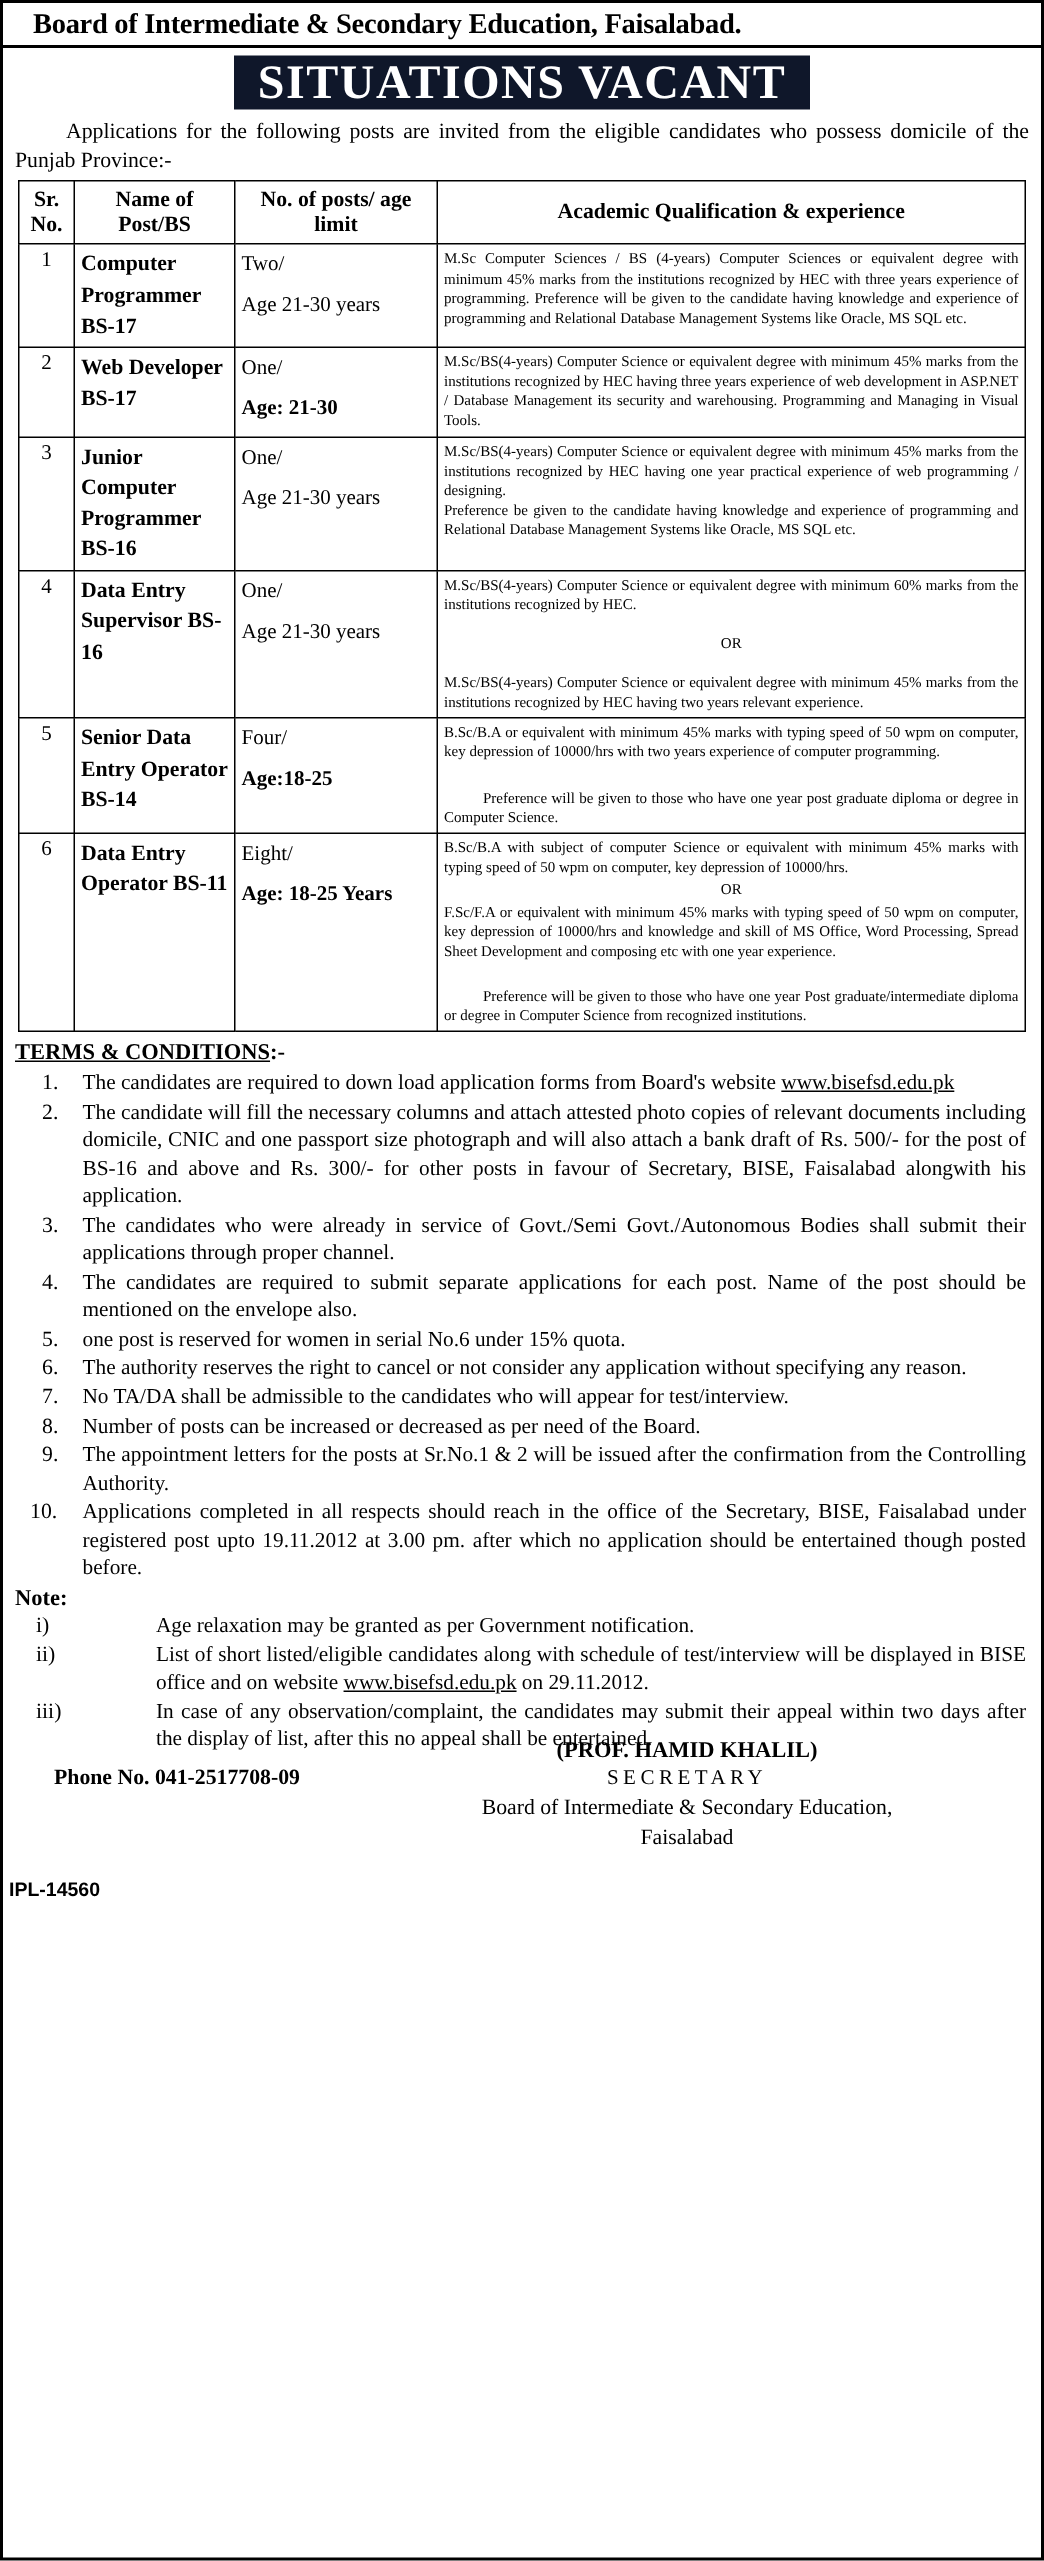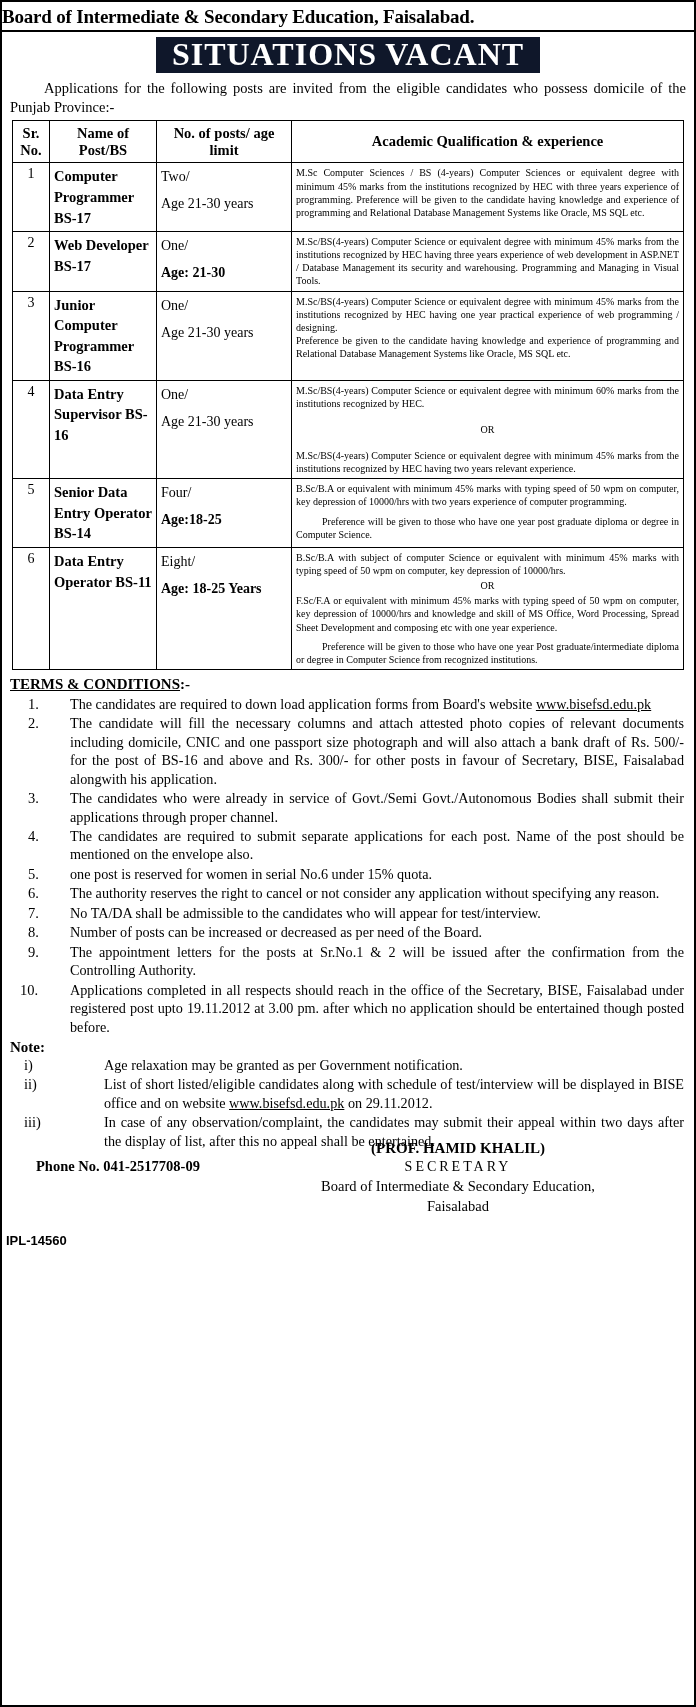--- a/index.html
+++ b/index.html
@@ -15,21 +15,21 @@
     width:696px; height:1707px;
     border:2px solid #000;
     padding:0;
     position:relative;
   }
   
   .org-title {
     font-size:19px;
     font-weight:bold;
     text-align:left;
-    padding:4px 0 2px 0;
+    padding:4px 0 2px 20px;
     border-bottom:2px solid #000;
     letter-spacing:-0.2px;
     white-space:nowrap;
   }
   .banner-wrap {
     text-align:center;
     padding:5px 0 3px 0;
   }
   .banner {
     display:inline-block;
@@ -96,40 +96,40 @@
   td.qual {
     font-size:10px;
     font-family:Liberation Serif, serif;
     text-align:justify;
     line-height:1.31;
     padding-left:6px;
     padding-right:5px;
   }
   td.qual p { margin:0; }
   td.qual p.or { text-align:center; margin:13px 0 13px 0; }
-  td.qual p.pref { margin-top:6px; text-indent:26px; }
+  td.qual p.pref { margin-top:17px; text-indent:26px; }
   td.qual p.tight { margin-top:0; }
 
   
   .terms-head {
     font-size:15px;
     font-weight:bold;
     padding:6px 0 2px 8px;
   }
   .terms-head span.u { text-decoration:underline; }
   ol.terms {
     margin:0;
     padding:0 10px 0 0;
     list-style:none;
     counter-reset:t;
   }
   ol.terms > li {
     counter-increment:t;
     position:relative;
-    padding-left:68px;
+    padding-left:53px;
     font-size:14.2px;
     line-height:1.3;
     text-align:justify;
     margin-bottom:1px;
   }
   ol.terms > li::before {
     content:counter(t) ".";
     position:absolute;
     left:26px;
     width:30px;

